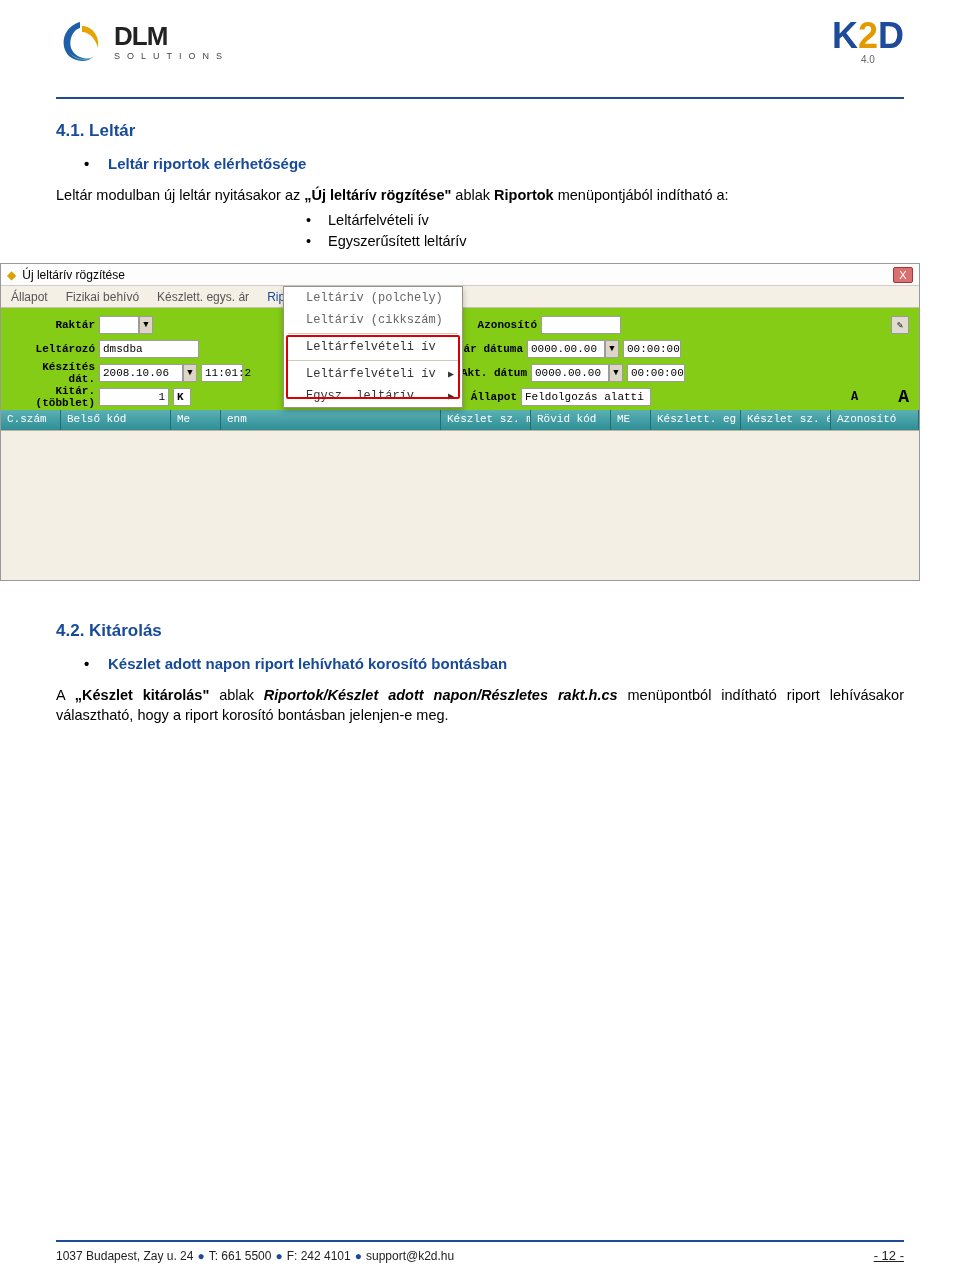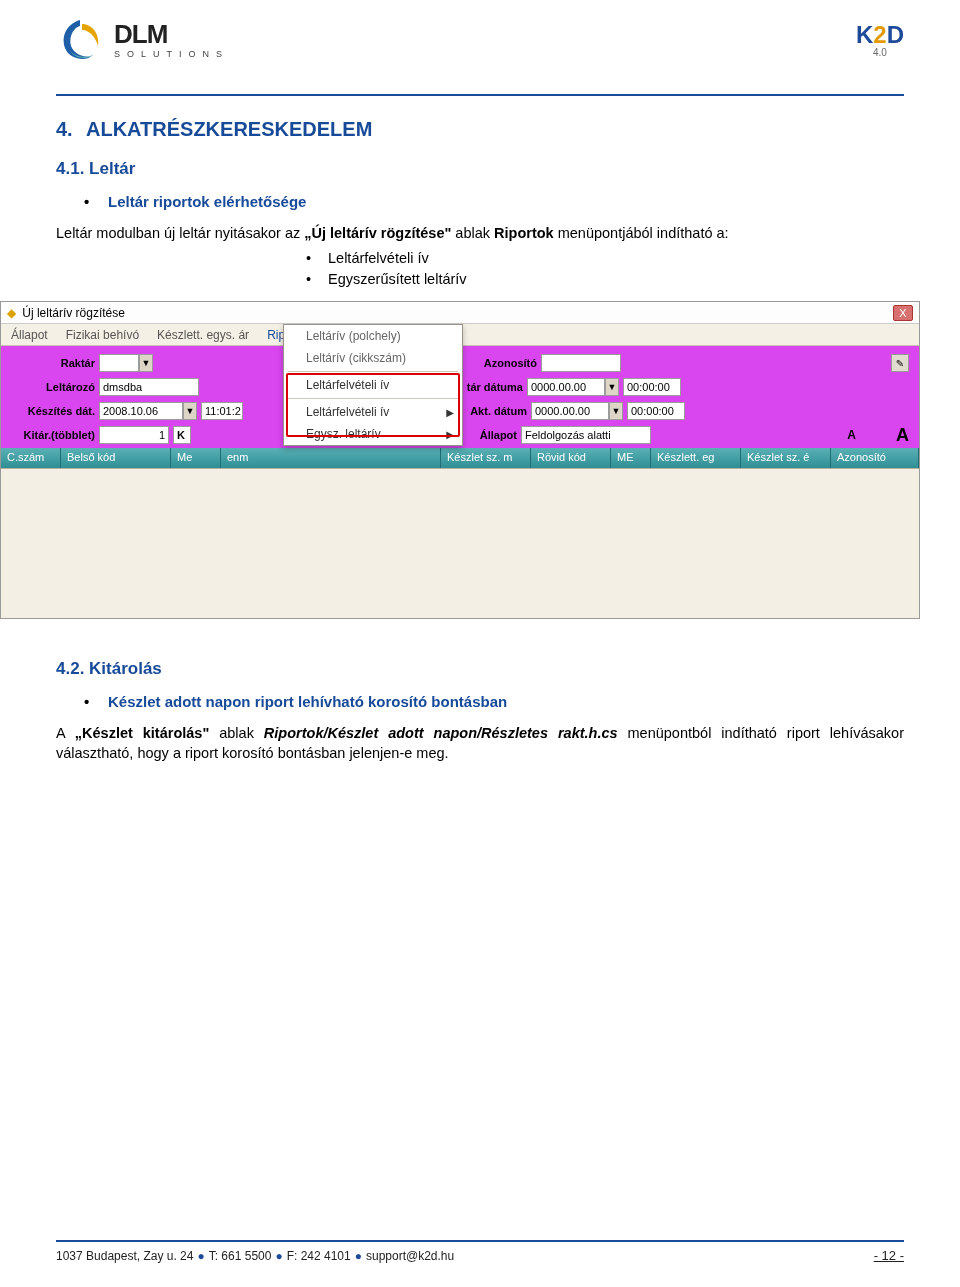--- a/index.html
+++ b/index.html
@@ -6,21 +6,21 @@
   html, body { width: 960px; font-family: Arial, Helvetica, sans-serif; color: #000; background: #fff; }
   .page { width: 960px; min-height: 1287px; position: relative; padding: 18px 56px 0 56px; }
 
   
   .hdr { display: flex; justify-content: space-between; align-items: center; padding-bottom: 32px; border-bottom: 2px solid #1e4a9a; margin-bottom: 22px; }
   .logo-left { display: flex; align-items: center; gap: 10px; }
   .dlm-icon svg { display: block; }
   .dlm-text { font-weight: 900; font-size: 26px; letter-spacing: -1px; color: #222; line-height: 1; }
   .dlm-sub { font-size: 9px; letter-spacing: 7px; color: #444; margin-top: 2px; }
   .logo-right { text-align: center; }
-  .k2d-glyph { font-size: 24px; font-weight: 900; color: #1e4a9a; line-height: 1; position: relative; }
+  .k2d-glyph { font-size: 36px; font-weight: 900; color: #1e4a9a; line-height: 1; position: relative; }
   .k2d-glyph .two-swirl { color: #e39a00; }
   .k2d-ver { font-size: 10px; color: #666; }
 
   
   .para { font-size: 14.5px; line-height: 1.35; margin-bottom: 14px; text-align: justify; }
   h2.sec { font-size: 20px; color: #174a99; font-weight: 700; margin: 18px 0 18px 0; }
   h2.sec .num { display:inline-block; width: 30px; }
   h3.subsec { font-size: 17px; color: #174a99; font-weight: 700; margin: 14px 0 14px 0; }
   ul.blue { list-style: none; margin: 0 0 14px 0; }
   ul.blue > li { position: relative; padding-left: 52px; color: #174a99; font-weight: 700; font-size: 15px; margin-bottom: 10px; }
@@ -33,21 +33,21 @@
 
   
   .shot-wrap { margin: 10px 0 40px -56px; width: 960px; }
   .shot { width: 920px; border: 1px solid #999; background: #eee7da; font-size: 12px; }
   .shot .titlebar { height: 22px; background: #fdfdfd; display:flex; align-items:center; padding:0 6px; gap:6px; border-bottom:1px solid #ccc; }
   .shot .titlebar .diamond { color:#dca300; font-size:12px; }
   .shot .titlebar .ttl { font-size:12px; }
   .shot .titlebar .close { margin-left:auto; width:20px; height:16px; background:#d97070; border:1px solid #a33; color:#fff; text-align:center; line-height:14px; font-size:11px; border-radius:2px; }
   .shot .menubar { height:22px; background:#f5f0e6; display:flex; align-items:center; padding:0 10px; gap:18px; border-bottom:1px solid #c8c1b0; color:#555; }
   .shot .menubar .mi { }
-  .shot .body { position:relative; background:#d946ef; min-height:240px; }
+  .shot .body { position:relative; background:#84cc16; min-height:240px;font-family:Liberation Mono, monospace; }
   .shot .form { padding:6px 10px 0 10px; }
   .shot .row { display:flex; align-items:center; height:22px; margin-bottom:2px; }
   .shot .lbl { width:88px; text-align:right; font-weight:700; font-size:11px; padding-right:4px; }
   .shot .field { height:18px; background:#fff; border:1px solid #9c9c9c; padding:0 3px; font-size:11px; display:inline-flex; align-items:center; }
   .shot .cap { width:14px; height:18px; background:#ddd6c7; border:1px solid #9c9c9c; display:inline-flex; align-items:center; justify-content:center; font-size:9px; }
   .shot .midlbl { width:78px; text-align:right; font-weight:700; font-size:11px; padding-right:4px; }
   .shot .a-big { font-weight:900; font-size:18px; margin-left:10px; }
   .shot .edit-btn { width:18px; height:18px; background:#e0dccf; border:1px solid #999; margin-left:auto; display:flex; align-items:center; justify-content:center; font-size:10px; }
   .shot .gridh { height:20px; background:linear-gradient(#5bb0b5,#2e8f95); display:flex; color:#fff; font-size:11px; }
   .shot .gridh > div { padding:3px 6px; border-right:1px solid #1e6e73; white-space:nowrap; overflow:hidden; }
@@ -86,23 +86,20 @@
         <div class="dlm-sub">SOLUTIONS</div>
       </div>
     </div>
     <div class="logo-right">
       <div class="k2d-glyph">K<span class="two-swirl">2</span>D</div>
       <div class="k2d-ver">4.0</div>
     </div>
   </div>
 
 
-  <h2 class="sec">
-    <span class="num">4.</span><span>ALKATRÉSZKERESKEDELEM</span>
-  </h2>
 
   <h3 class="subsec">4.1. Leltár</h3>
 
   <ul class="blue">
     <li>Leltár riportok elérhetősége</li>
   </ul>
 
 
   <p class="para" style="margin-bottom:4px">
     <span>Leltár modulban új leltár nyitásakor az </span><span class="bold">„Új leltárív rögzítése"</span><span> ablak </span><span class="bold">Riportok</span><span> menüpontjából indítható a:</span>

